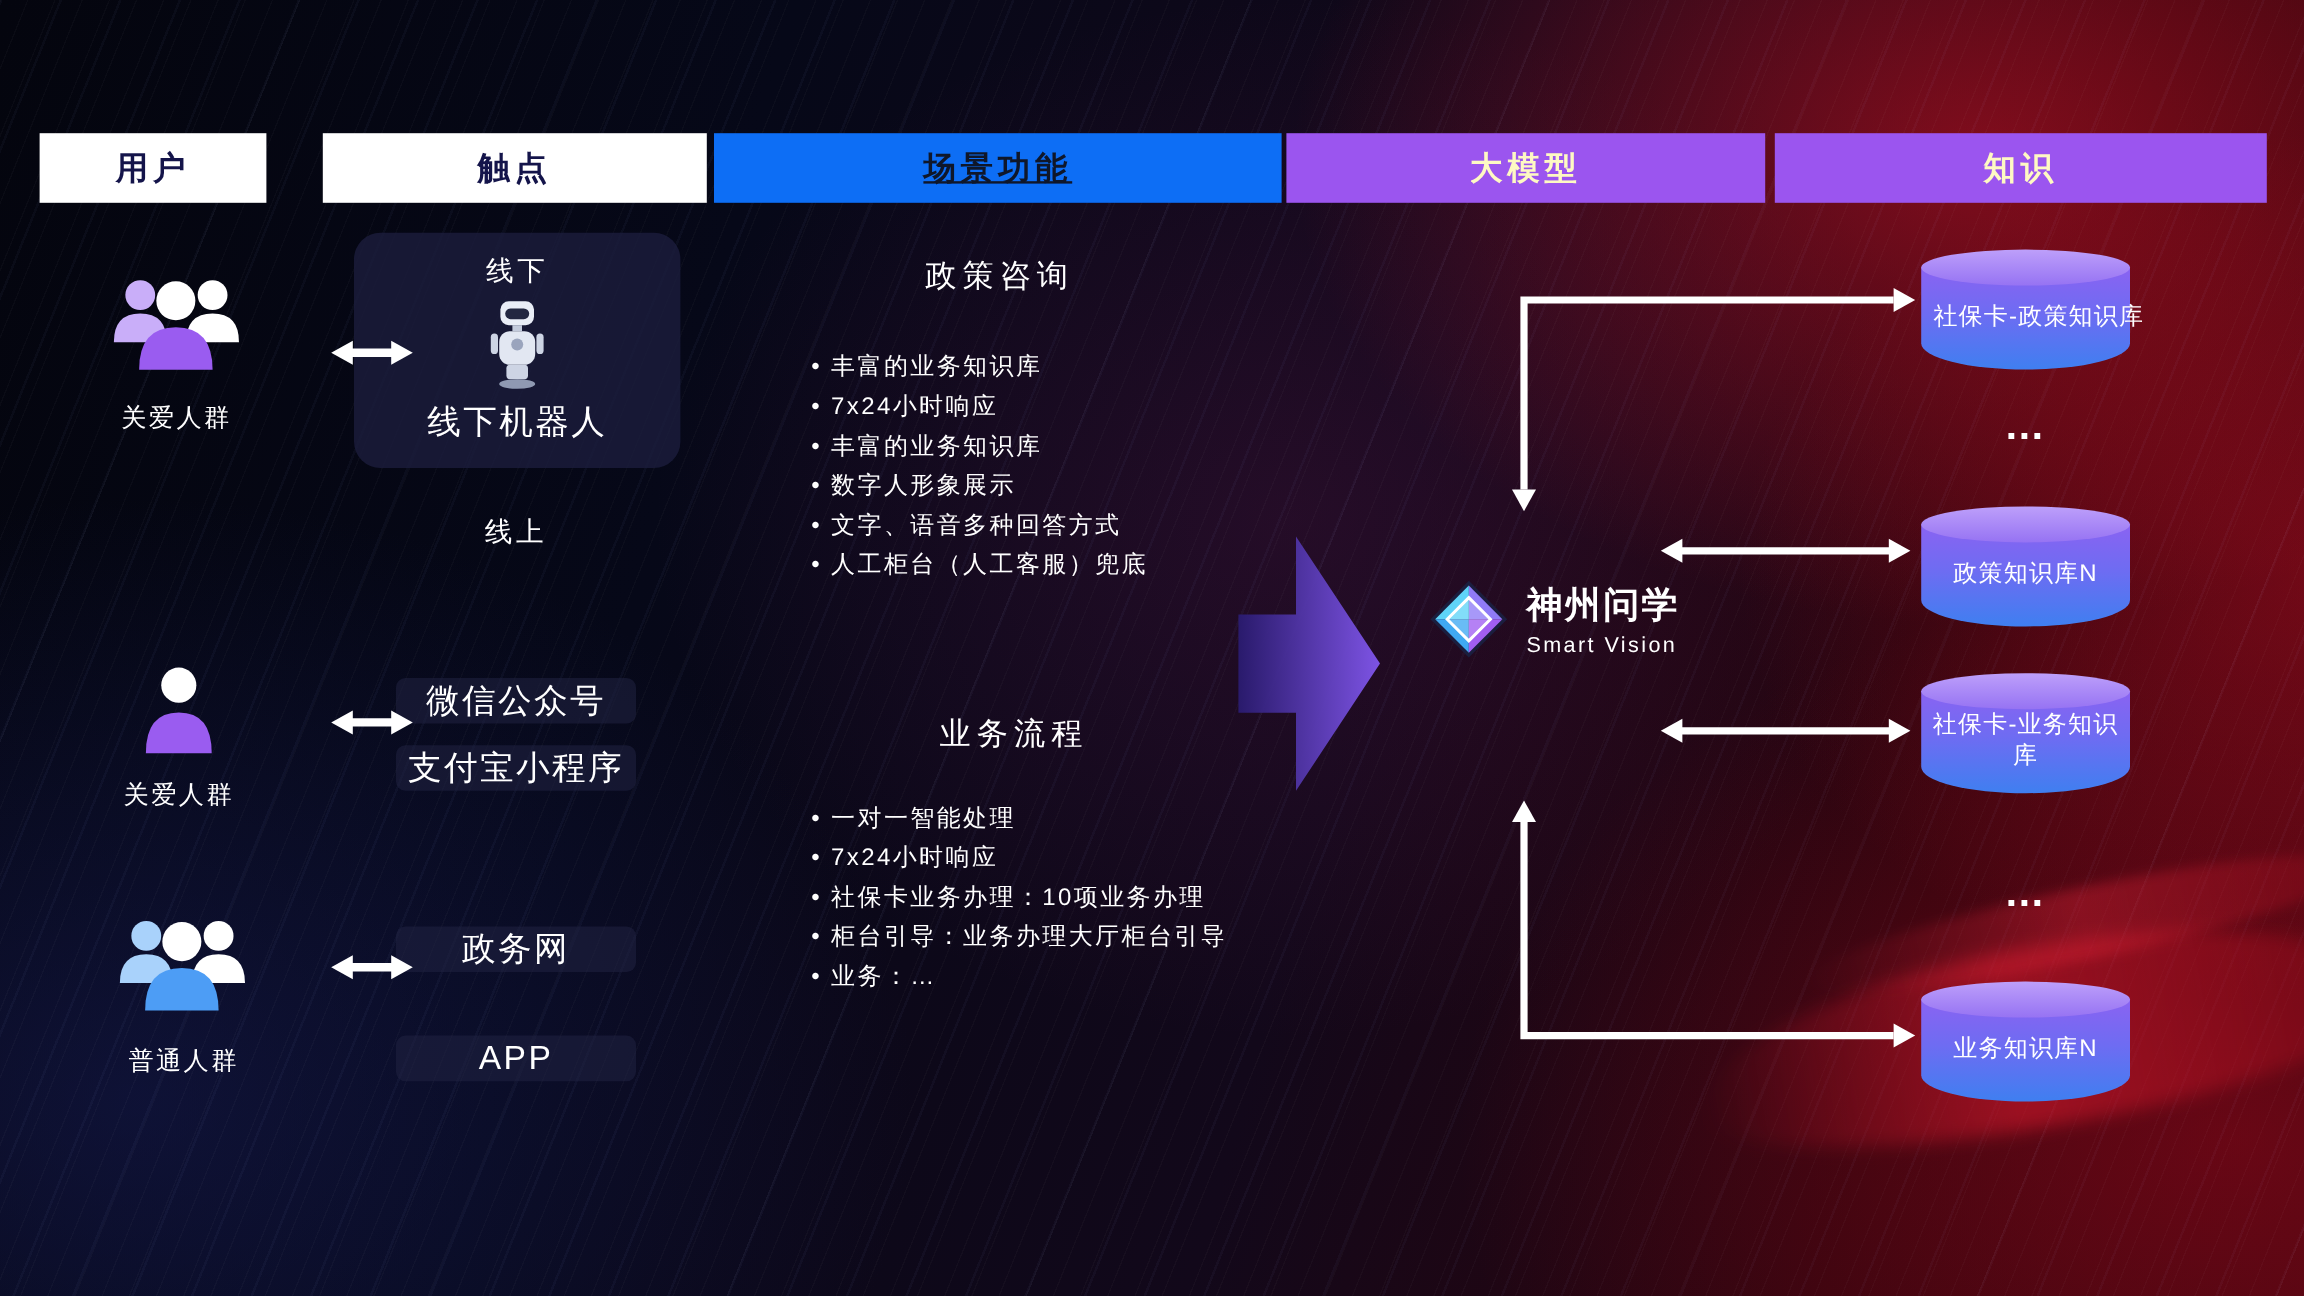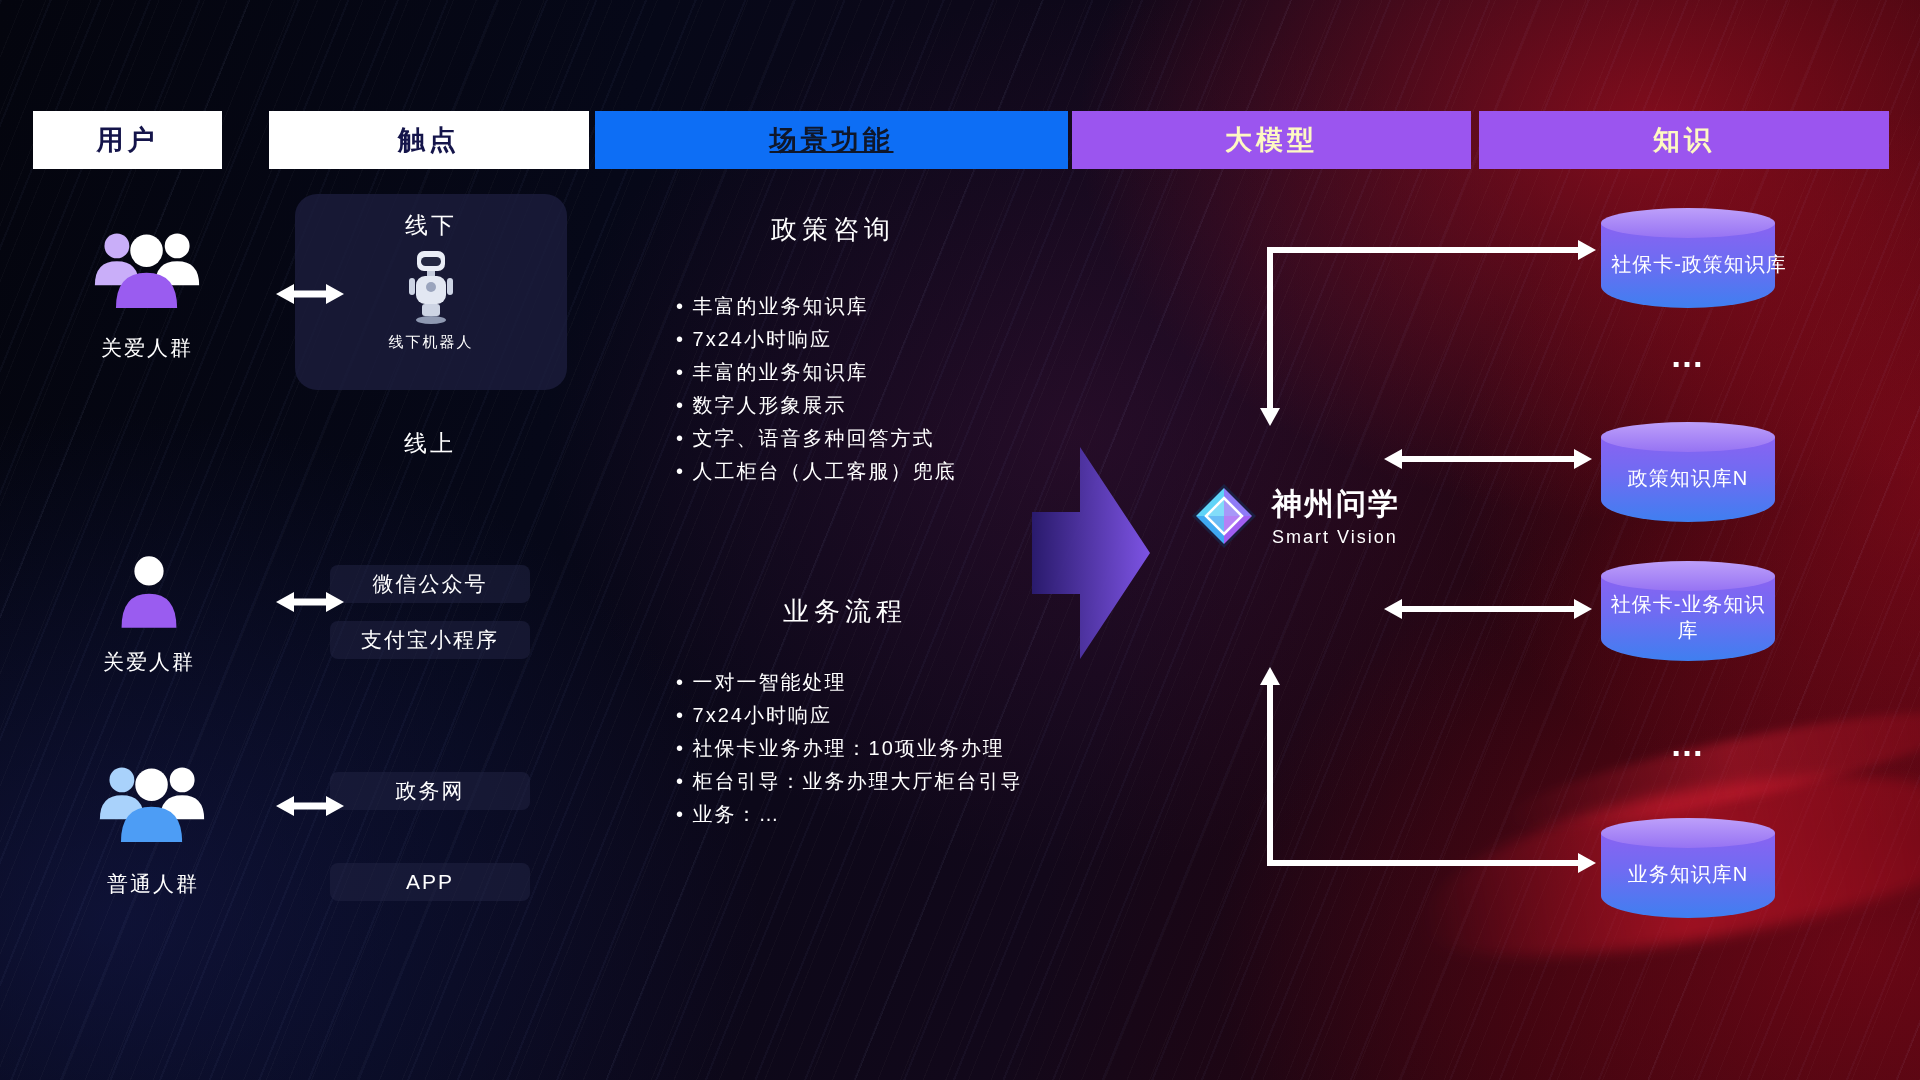--- a/index.html
+++ b/index.html
@@ -55,25 +55,25 @@
   .u2-icon { left:117px; top:552px; }
   .u2-label{ left:69px;  top:648px; width:160px; }
   .u3-icon { left:95px;  top:756px; }
   .u3-label{ left:73px;  top:870px; width:160px; }
 
   
   .tp-card { position:absolute; left:295px; top:194px; width:272px; height:196px;
              background:rgba(28,30,62,0.78); border-radius:22px;
              display:flex; flex-direction:column; align-items:center; }
   .tp-card-title { margin-top:16px; font-size:23px; letter-spacing:3px; }
-  .tp-card-sub   { margin-top:8px;  font-size:15px; letter-spacing:2px; }
+  .tp-card-sub   { margin-top:8px;  font-size:28px; letter-spacing:2px; }
   .tp-robot { margin-top:8px; }
   .tp-online { position:absolute; left:330px; top:428px; width:200px; text-align:center; font-size:23px; letter-spacing:3px; }
   .ch { position:absolute; left:330px; width:200px; height:38px; line-height:38px; text-align:center;
-        font-size:21px; letter-spacing:2px; background:rgba(32,34,66,0.55); border-radius:8px; }
+        font-size:28px; letter-spacing:2px; background:rgba(32,34,66,0.55); border-radius:8px; }
   .ch1 { top:565px; } .ch2 { top:621px; } .ch3 { top:772px; } .ch4 { top:831px;margin-top:32px; }
 
   
   .sc-title { position:absolute; text-align:center; font-size:26px; letter-spacing:5px; }
   .sc-title1 { left:700px; top:212px; width:266px; }
   .sc-title2 { left:712px; top:594px; width:266px; }
   .sc-list { position:absolute; font-size:20px; line-height:33px; letter-spacing:2px; }
   .sc-list1 { left:676px; top:290px; }
   .sc-list2 { left:676px; top:666px; }
   .sc-item::before { content:"•  "; }

